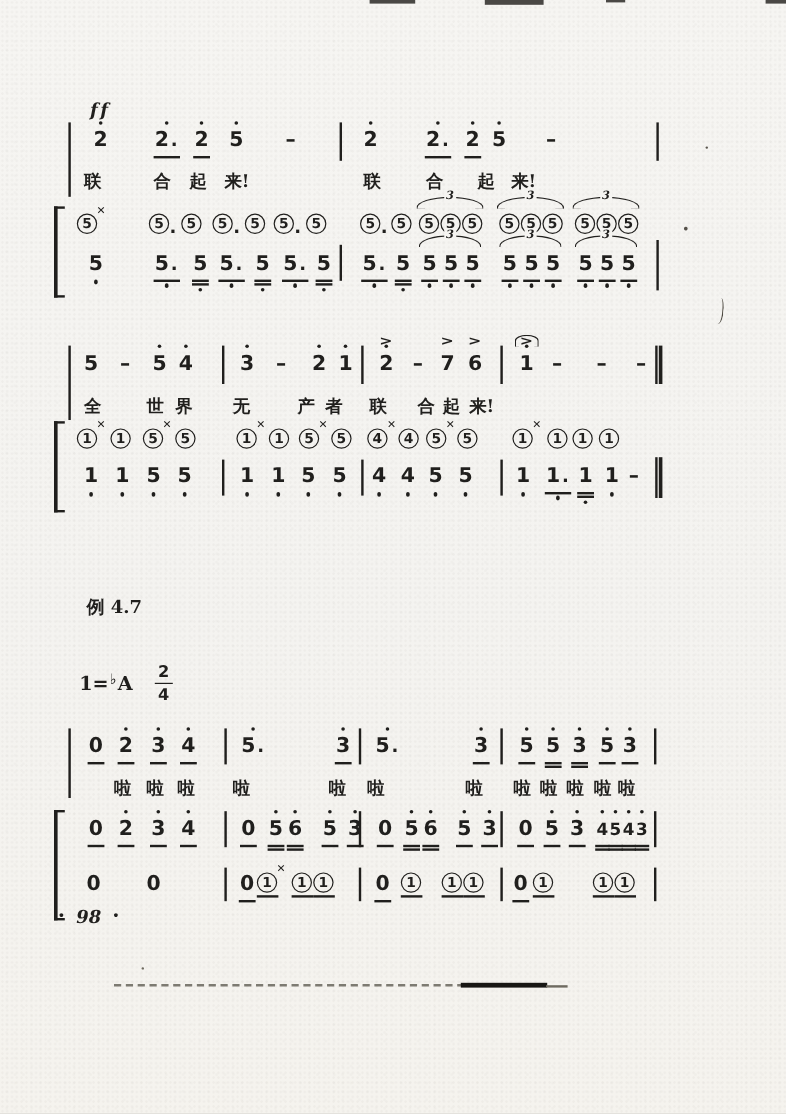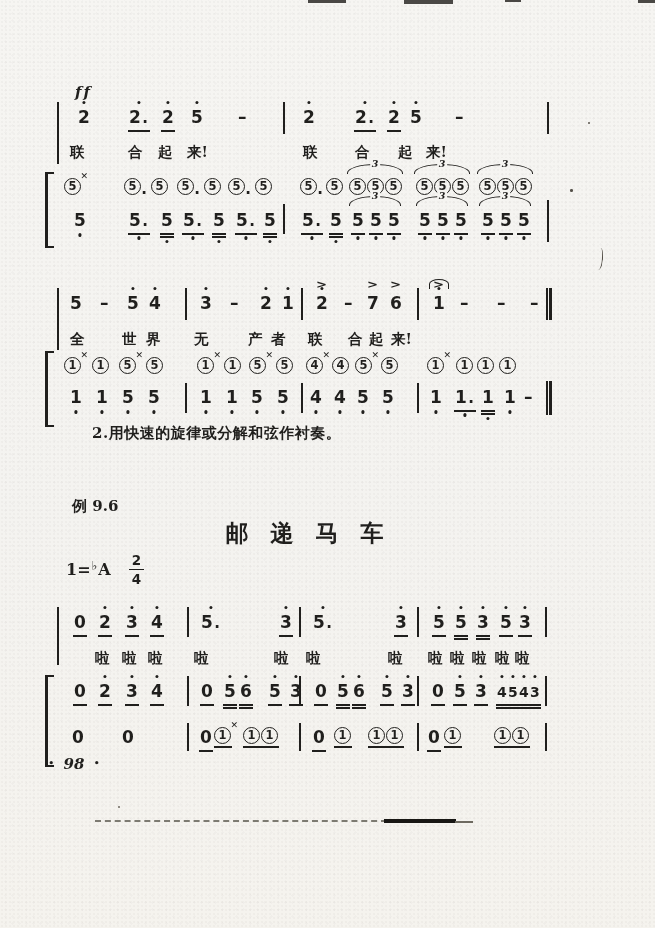--- a/index.html
+++ b/index.html
@@ -423,25 +423,23 @@
           <span class="ul" style="bottom: -4.7px;"></span>
         </span>
         <span class="note f-c f-u1" style="left: 512px;">
           <span class="nt">1</span>
           <span class="ul" style="bottom: -4.7px;"></span>
         </span>
         <div class="bar" style="left: 545px; top: -4px; height: 28px;"></div>
       </div>
     </div>
 
-  <div class="tip">2.用快速的旋律或分解和弦作衬奏。</div>
-
-  <div class="example">例 9.6</div>
-
-  <div class="title">邮 递 马 车</div>
+
+  <div class="example">例 4.7</div>
+
 
   <div class="keysig">
     <span>1=</span>
       <sup class="kf">♭</sup>
       <span>A</span>
     <span class="frac">
       <span class="num">2</span>
       <span class="den">4</span>
     </span>
   </div>

